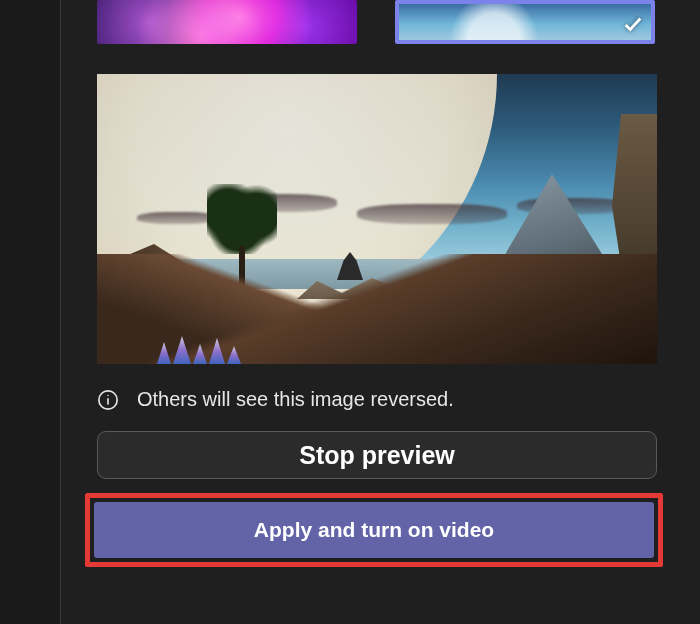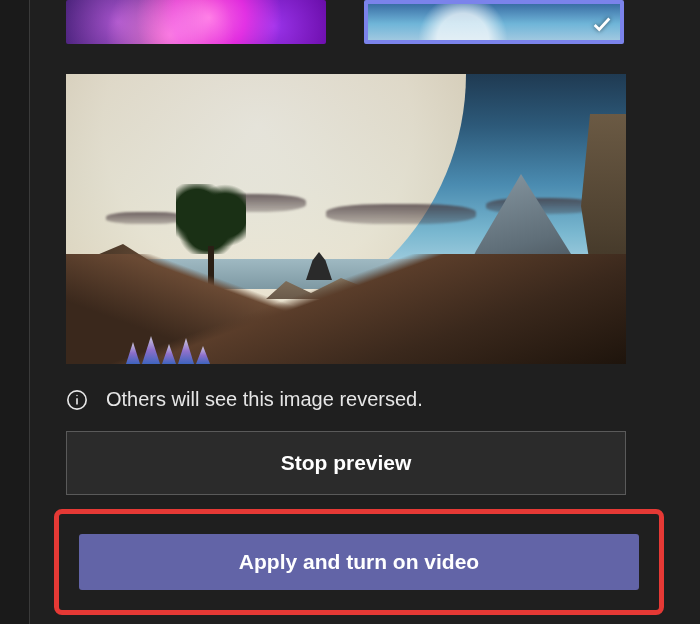--- a/index.html
+++ b/index.html
@@ -220,43 +220,43 @@
   .info-icon {
     width: 22px; height: 22px;
     display:flex; align-items:center; justify-content:center;
   }
   .info-icon svg { width:22px; height:22px; stroke:#e6e6e6; fill:none; stroke-width:1.8; }
 
   
   .btn {
     margin-top: 20px;
     width: 560px;
-    height: 64px;
+    height: 48px;
     display: flex;
     align-items: center;
     justify-content: center;
-    font-size: 21px;
+    font-size: 25px;
     font-weight: 600;
-    border-radius: 0;
+    border-radius: 9px;
     cursor: pointer;
     box-sizing: border-box;
   }
   .btn-secondary {
     background: #2b2b2b;
     color: #ffffff;
     border: 1px solid #5a5a5a;
   }
   .btn-primary-wrap {
     margin-top: 14px;
     width: 560px;
-    padding: 20px;
+    padding: 4px;
     border: 5px solid #e53935;
     box-sizing: content-box;
     margin-left: -12px;
-    border-radius: 8px;
+    border-radius: 2px;
   }
   .btn-primary {
     background: #6264a7;
     color: #ffffff;
     border: none;
     width: 560px;
     height: 56px;
     display:flex; align-items:center; justify-content:center;
     font-size:21px; font-weight:600; border-radius:3px; cursor:pointer;
   }

